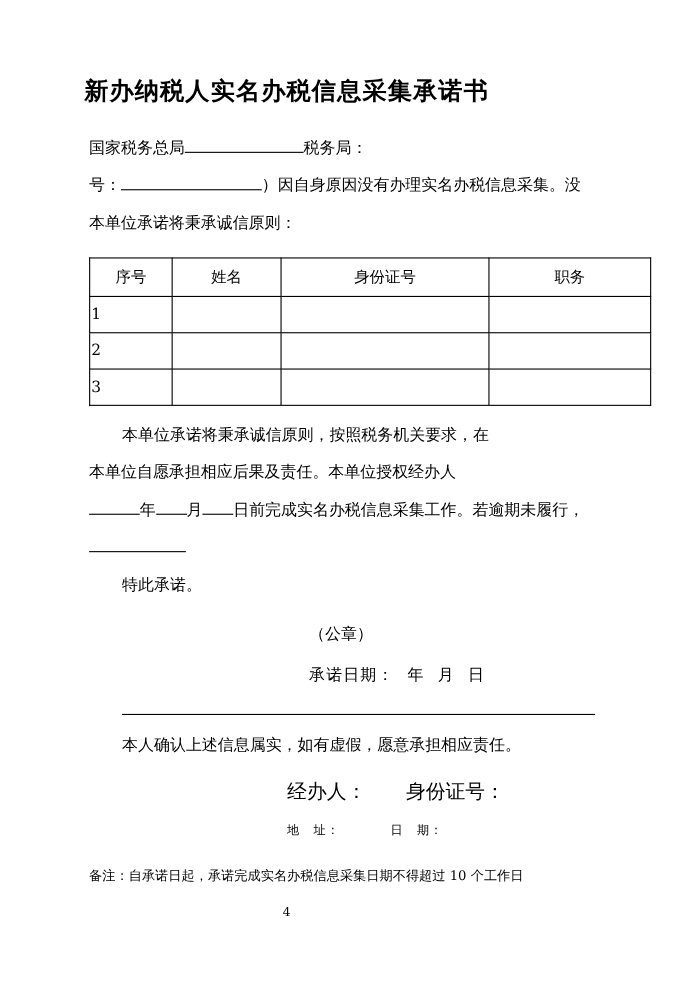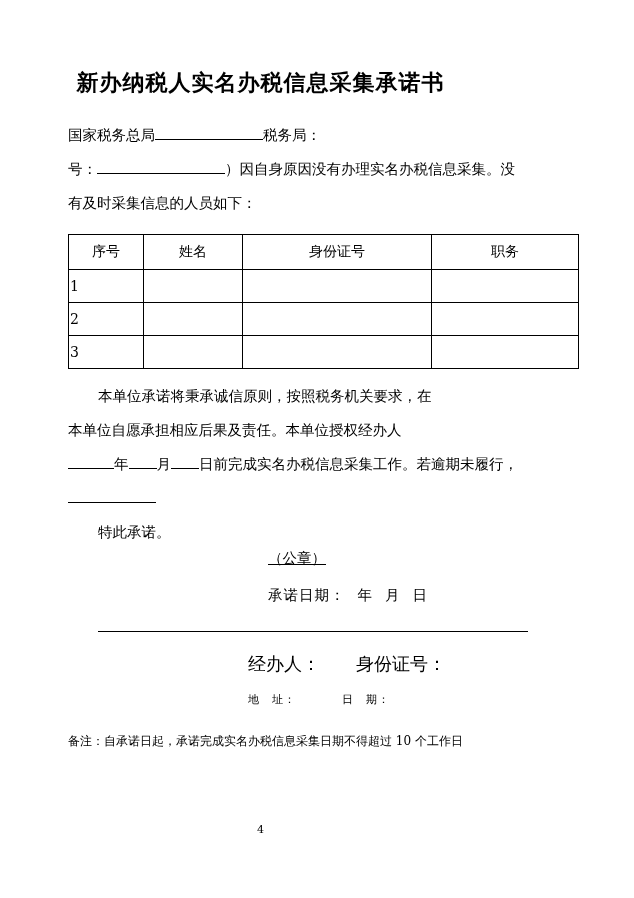--- a/index.html
+++ b/index.html
@@ -30,21 +30,21 @@
     margin: 0;
     position: absolute;
     top: 68px;
     left: 0;
     right: 0;
     font-family: "DejaVu Serif", "Liberation Serif", serif;
   }
   .body-area {
     position: absolute;
     top: 118px;
-    left: 68px;
+    left: 81px;
     width: 500px;
   }
   .para {
     font-size: 14.5px;
     line-height: 34px;
     text-align: justify;
     margin: 0;
     font-family: "DejaVu Serif", "Liberation Serif", serif;
   }
   .indent2 {
@@ -77,24 +77,23 @@
     font-weight: normal;
     font-family: "DejaVu Serif", "Liberation Serif", serif;
   }
   table.grid th { height: 32px; }
   .col-no   { width: 72px; }
   .col-name { width: 96px; }
   .col-id   { width: 186px; }
   .col-job  { width: 144px; }
   .seal-line {
     font-size: 14.5px;
-    margin-top: 0;
+    margin-top: 18px;
     padding-left: 200px;
     font-family: "DejaVu Serif", "Liberation Serif", serif;
-    text-decoration: underline;
   }
   .date-line {
     font-size: 14.5px;
     margin-top: 18px;
     padding-left: 200px;
     font-family: "DejaVu Serif", "Liberation Serif", serif;
     letter-spacing: 1px;
   }
   .divider {
     border-top: 1px solid #000;
@@ -148,21 +147,21 @@
   <div class="body-area">
 
     <p class="para">
       <span>国家税务总局</span><span class="u-fill u-w-110"></span><span>税务局：</span>
     </p>
 
     <p class="para">
       <span>号：</span><span class="u-fill u-w-130"></span><span>）因自身原因没有办理实名办税信息采集。没</span>
     </p>
     <p class="para">
-      <span>有及时采集信息的人员如下：</span>
+      <span>本单位承诺将秉承诚信原则：</span>
     </p>
 
     <table class="grid">
       <thead>
         <tr>
           <th class="col-no">序号</th>
           <th class="col-name">姓名</th>
           <th class="col-id">身份证号</th>
           <th class="col-job">职务</th>
         </tr>
@@ -205,20 +204,21 @@
     <p class="para indent2">特此承诺。</p>
 
     <div class="seal-line">（公章）</div>
 
     <div class="date-line">
       <span>承诺日期：</span><span class="spacer-gap"></span><span>年</span><span class="spacer-gap"></span><span>月</span><span class="spacer-gap"></span><span>日</span>
     </div>
 
     <div class="divider"></div>
 
+    <div class="confirm">本人确认上述信息属实，如有虚假，愿意承担相应责任。</div>
 
     <div class="fields-row">
       <span>经办人：</span><span class="lbl2">身份证号：</span>
     </div>
 
     <div class="fields-row2">
       <span>地　址：</span><span class="lbl2">日　期：</span>
     </div>
 
     <div class="note">备注：自承诺日起，承诺完成实名办税信息采集日期不得超过 10 个工作日</div>

